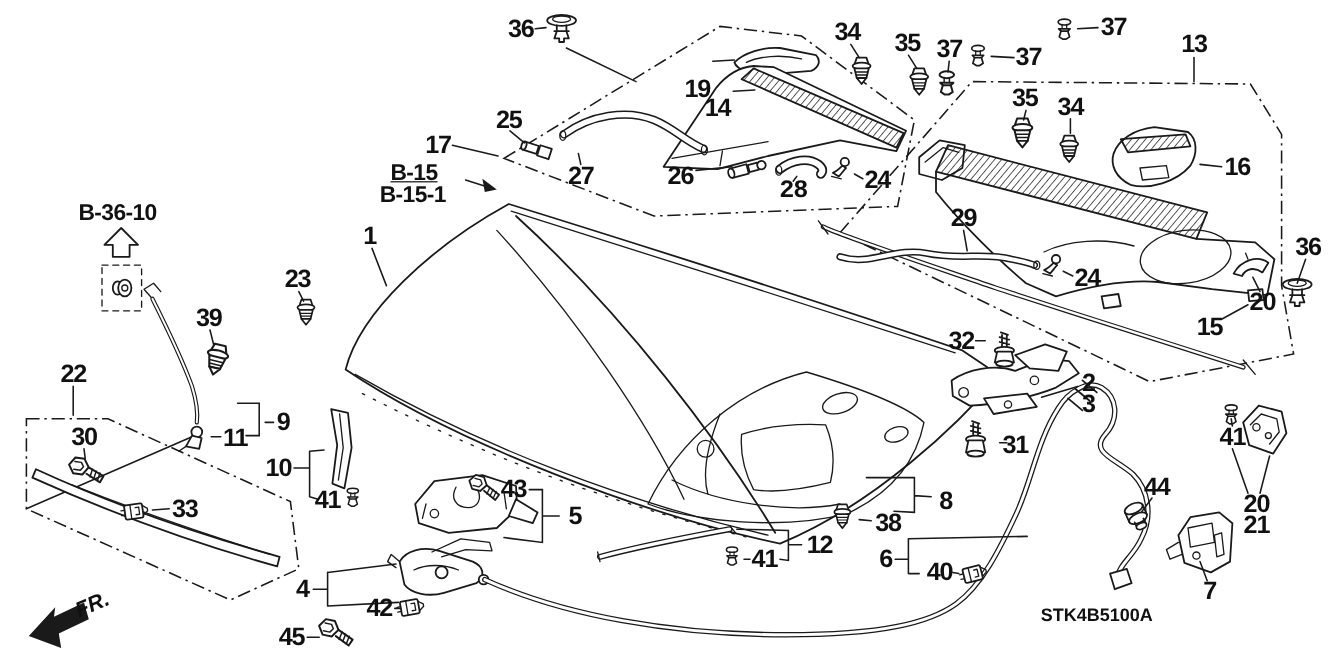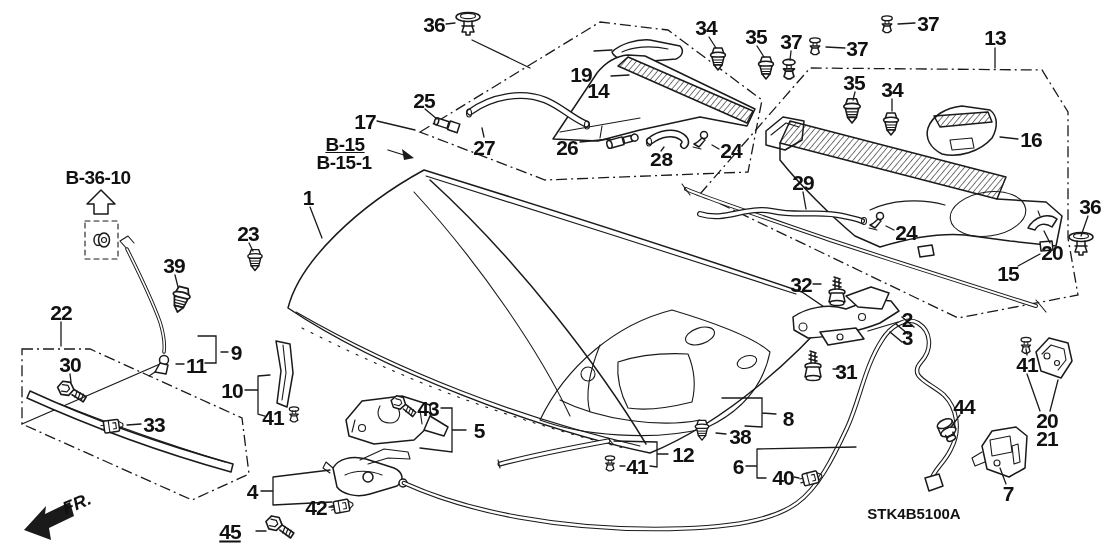--- a/index.html
+++ b/index.html
@@ -430,21 +430,21 @@
       <div class="callout" style="left: 70px; top: 364px;">30</div>
       <div class="callout" style="left: 236px; top: 352px;">9</div>
       <div class="callout" style="left: 196px; top: 365px;">11</div>
       <div class="callout" style="left: 232px; top: 390px;">10</div>
       <div class="callout" style="left: 154px; top: 424px;">33</div>
       <div class="callout" style="left: 273px; top: 417px;">41</div>
       <div class="callout" style="left: 428px; top: 408px;">43</div>
       <div class="callout" style="left: 479px; top: 430px;">5</div>
       <div class="callout" style="left: 252px; top: 491px;">4</div>
       <div class="callout" style="left: 316px; top: 507px;">42</div>
-      <div class="callout" style="left: 230px; top: 531px; text-decoration: underline;">45</div>
+      <div class="callout" style="left: 243px; top: 531px;">45</div>
       <div class="callout" style="left: 801px; top: 284px;">32</div>
       <div class="callout" style="left: 907px; top: 319px;">2</div>
       <div class="callout" style="left: 907px; top: 337px;">3</div>
       <div class="callout" style="left: 846px; top: 371px;">31</div>
       <div class="callout" style="left: 788px; top: 418px;">8</div>
       <div class="callout" style="left: 740px; top: 436px;">38</div>
       <div class="callout" style="left: 683px; top: 454px;">12</div>
       <div class="callout" style="left: 637px; top: 466px;">41</div>
       <div class="callout" style="left: 738px; top: 466px;">6</div>
       <div class="callout" style="left: 783px; top: 477px;">40</div>

